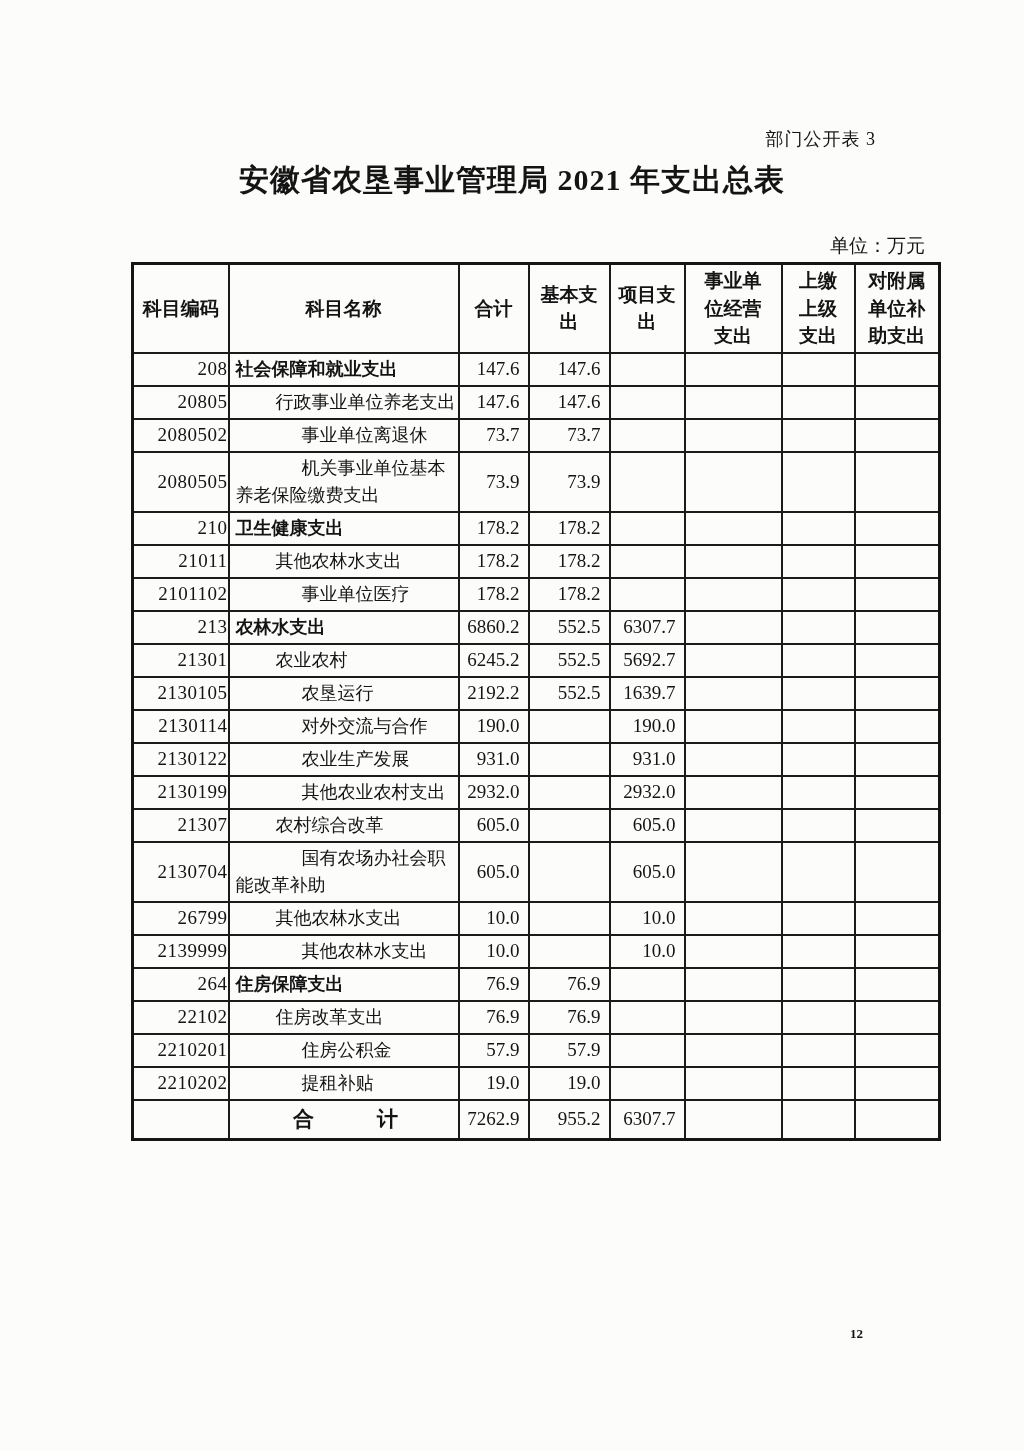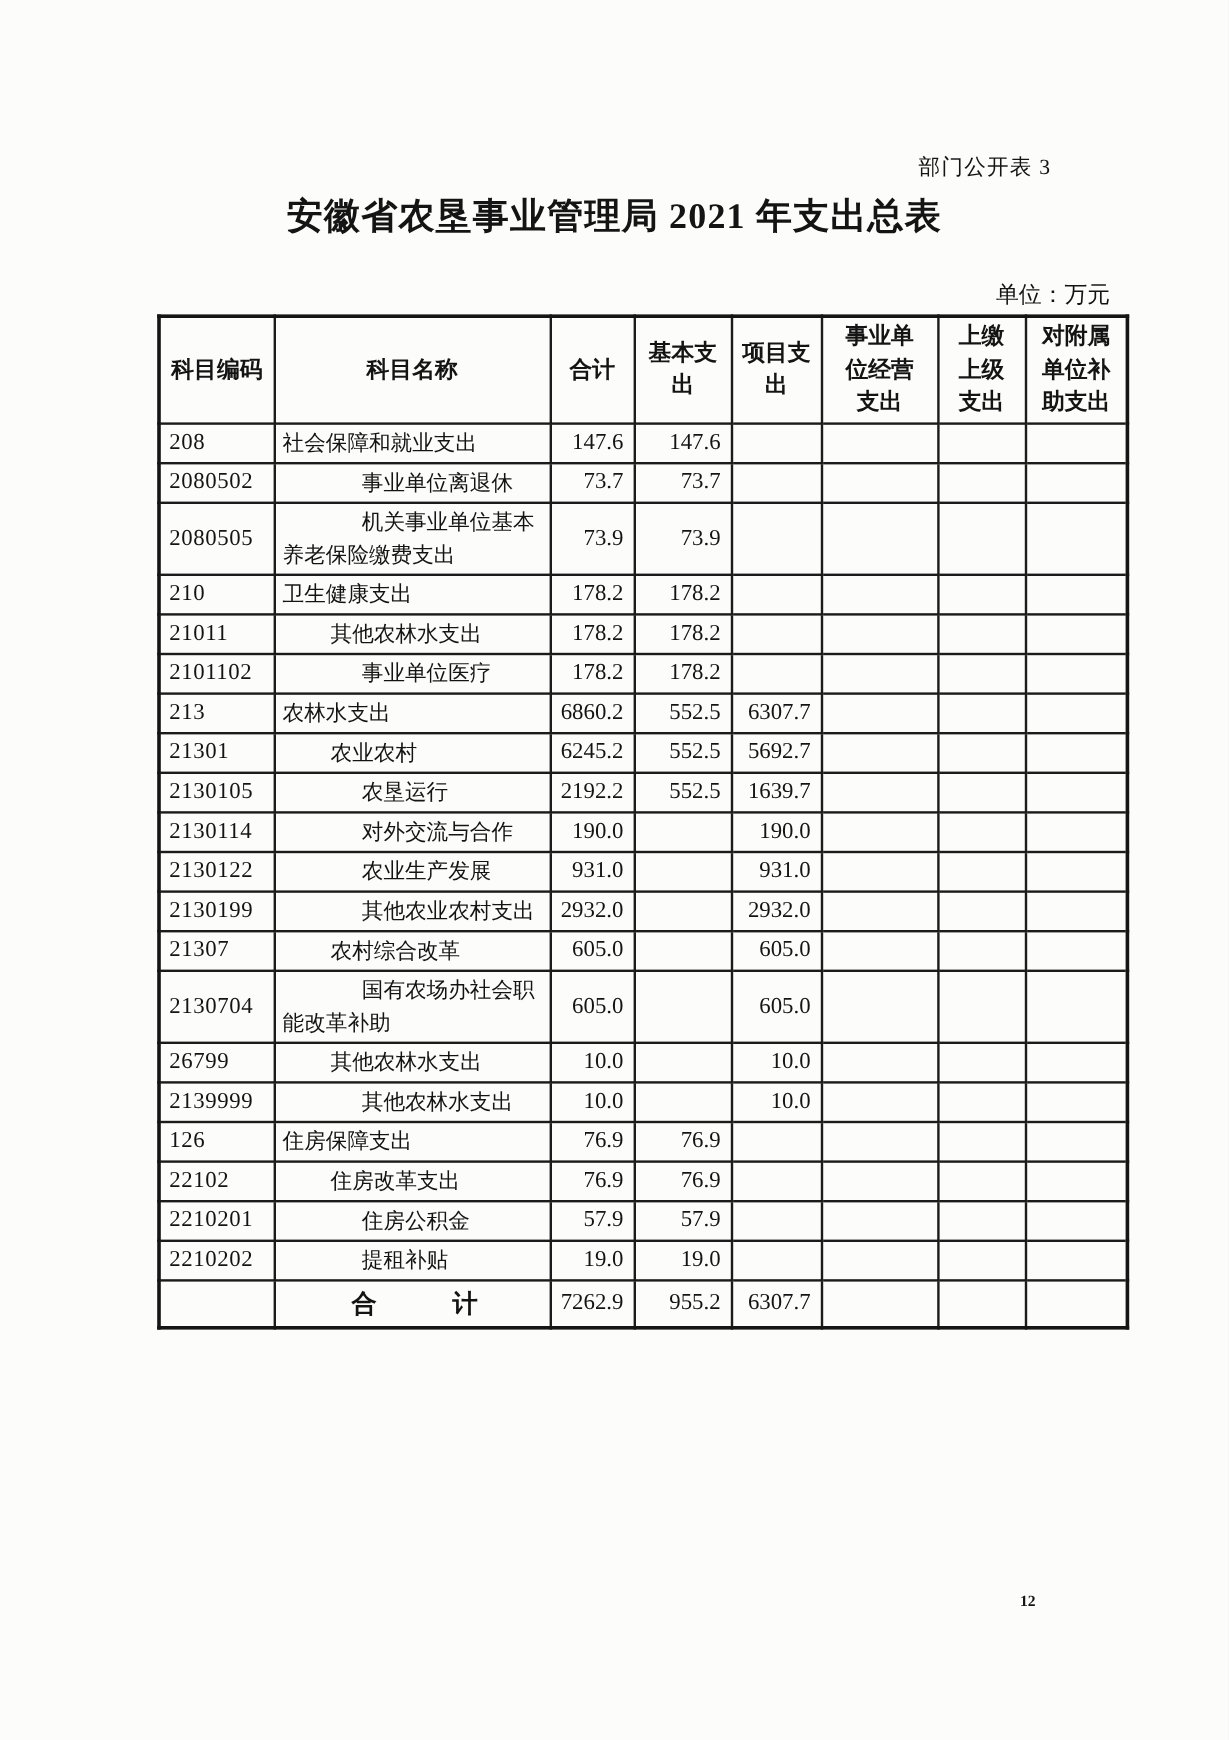--- a/index.html
+++ b/index.html
@@ -64,34 +64,34 @@
     text-align: center;
     vertical-align: middle;
     white-space: pre-line;
     line-height: 1.45;
     padding: 2px 1px;
   }
   tbody tr { height: 30px; }
   tbody tr[data-name="table-row-total"] { height: 40px; padding-left: 28px; }
   td.code-cell {
     font-size: 19px;
-    text-align: left;
+    text-align: right;
     padding-left: 7px;
     vertical-align: middle;
     letter-spacing: 0.5px;
   }
   td.name-cell {
     font-size: 18px;
     text-align: left;
     padding: 2px 2px 2px 6px;
     vertical-align: middle;
     line-height: 27px;
     word-break: break-all;
   }
-  td.name-cell.level-1 { text-indent: 0; }
+  td.name-cell.level-1 { text-indent: 0; font-weight: bold; }
   td.name-cell.level-2 { text-indent: 40px; }
   td.name-cell.level-3 { text-indent: 66px; }
   td.name-cell.level-0 {
     text-align: center;
     text-indent: 0;
     font-weight: bold;
     font-size: 21px;
   }
   td.num-cell {
     font-size: 19px;
@@ -156,20 +156,30 @@
           <td data-name="cell-code" class="code-cell">208</td>
           <td data-name="cell-name" class="name-cell level-1">社会保障和就业支出</td>
           <td data-name="cell-total" class="num-cell">147.6</td>
           <td data-name="cell-basic" class="num-cell">147.6</td>
           <td data-name="cell-project" class="num-cell"></td>
           <td data-name="cell-operating" class="num-cell"></td>
           <td data-name="cell-upper" class="num-cell"></td>
           <td data-name="cell-subsidy" class="num-cell"></td>
         </tr>
         <tr data-name="table-row">
+          <td data-name="cell-code" class="code-cell">20805</td>
+          <td data-name="cell-name" class="name-cell level-2">行政事业单位养老支出</td>
+          <td data-name="cell-total" class="num-cell">147.6</td>
+          <td data-name="cell-basic" class="num-cell">147.6</td>
+          <td data-name="cell-project" class="num-cell"></td>
+          <td data-name="cell-operating" class="num-cell"></td>
+          <td data-name="cell-upper" class="num-cell"></td>
+          <td data-name="cell-subsidy" class="num-cell"></td>
+        </tr>
+        <tr data-name="table-row">
           <td data-name="cell-code" class="code-cell">2080502</td>
           <td data-name="cell-name" class="name-cell level-3">事业单位离退休</td>
           <td data-name="cell-total" class="num-cell">73.7</td>
           <td data-name="cell-basic" class="num-cell">73.7</td>
           <td data-name="cell-project" class="num-cell"></td>
           <td data-name="cell-operating" class="num-cell"></td>
           <td data-name="cell-upper" class="num-cell"></td>
           <td data-name="cell-subsidy" class="num-cell"></td>
         </tr>
         <tr data-name="table-row">
@@ -306,21 +316,21 @@
           <td data-name="cell-code" class="code-cell">2139999</td>
           <td data-name="cell-name" class="name-cell level-3">其他农林水支出</td>
           <td data-name="cell-total" class="num-cell">10.0</td>
           <td data-name="cell-basic" class="num-cell"></td>
           <td data-name="cell-project" class="num-cell">10.0</td>
           <td data-name="cell-operating" class="num-cell"></td>
           <td data-name="cell-upper" class="num-cell"></td>
           <td data-name="cell-subsidy" class="num-cell"></td>
         </tr>
         <tr data-name="table-row">
-          <td data-name="cell-code" class="code-cell">126</td>
+          <td data-name="cell-code" class="code-cell">264</td>
           <td data-name="cell-name" class="name-cell level-1">住房保障支出</td>
           <td data-name="cell-total" class="num-cell">76.9</td>
           <td data-name="cell-basic" class="num-cell">76.9</td>
           <td data-name="cell-project" class="num-cell"></td>
           <td data-name="cell-operating" class="num-cell"></td>
           <td data-name="cell-upper" class="num-cell"></td>
           <td data-name="cell-subsidy" class="num-cell"></td>
         </tr>
         <tr data-name="table-row">
           <td data-name="cell-code" class="code-cell">22102</td>

